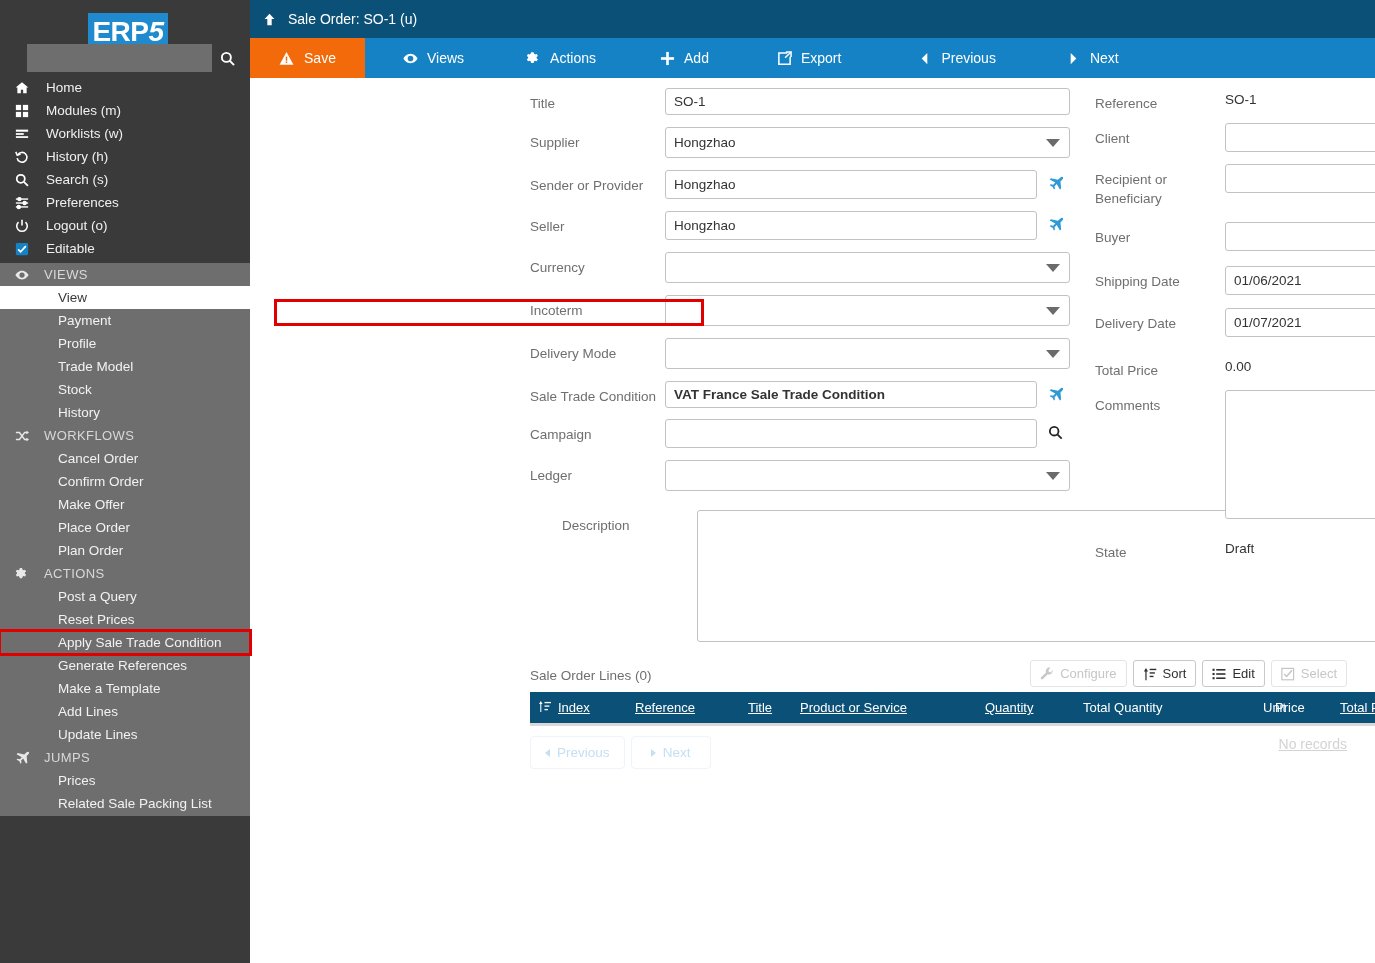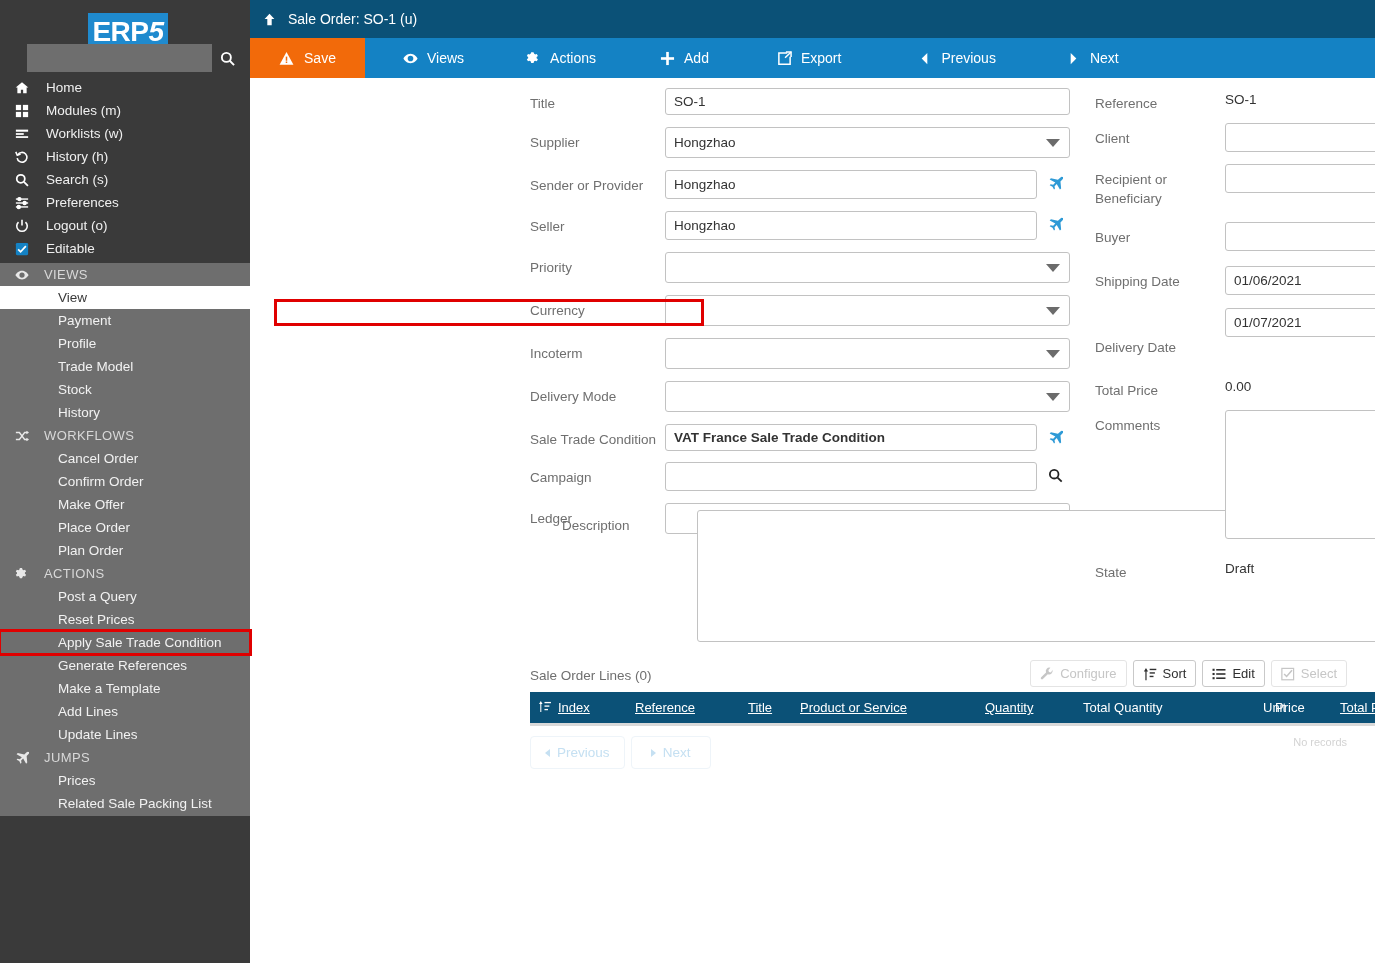--- a/index.html
+++ b/index.html
@@ -252,21 +252,21 @@
     display: flex; align-items: center; justify-content: center; gap: 7px;
     padding: 0 14px;
     font-family: "Liberation Sans", sans-serif;
     cursor: default;
   }
   .pg-btn .tri-l { width:0;height:0;border-top:4px solid transparent;border-bottom:4px solid transparent;border-right:5px solid #c5e0f2;}
   .pg-btn .tri-r { width:0;height:0;border-top:4px solid transparent;border-bottom:4px solid transparent;border-left:5px solid #c5e0f2;}
 
   .no-records {
     position: absolute; right: 28px; top: 736px;
-    font-size: 11px; color: #d3d3d3;
+    font-size: 14px; color: #d3d3d3; text-decoration: underline;
   }
   .lb-divider {
     position: absolute; left: 280px; top: 723px;
     width: 1067px; height: 3px; background: #d9d9d9;
   }
 </style>
 </head>
 <body>
 
 <div id="app">
@@ -590,27 +590,20 @@
         <div class="fctl" style="max-width:372px;">
           <input class="inp" style="height: 29px;" type="text" value="Hongzhao">
           <span class="side-ico plane">
             <svg viewBox="0 0 16 16" fill="#2e9ad6">
                 <path d="M15.3 1.1c-0.4-0.4-1.2-0.3-2 0.4L10.6 4 3.1 2.3 1.8 3.6l6 3.4-2.3 2.3-2.7-0.4-1 1 3 1.6 1.6 3 1-1-0.4-2.7 2.3-2.3 3.4 6 1.3-1.3L13.3 5.8l2.5-2.7c0.7-0.8 0.8-1.6 0.4-2z"></path>
               </svg>
           </span>
         </div>
       </div>
 
-      <div class="frow">
-        <div class="flabel">Priority</div>
-        <div class="fctl sel-wrap">
-          <input class="sel" type="text" readonly="" value="" style="">
-          <span class="caret"></span>
-        </div>
-      </div>
 
       <div class="frow">
         <div class="flabel">Currency</div>
         <div class="fctl sel-wrap">
           <input class="sel" type="text" readonly="" value="" style="">
           <span class="caret"></span>
         </div>
       </div>
 
       <div class="frow">
@@ -706,21 +699,21 @@
 
       <div class="frow" style="margin-bottom:13px;">
         <div class="flabel" style="width:130px;min-width:130px;">Shipping Date</div>
         <div class="fctl datewrap">
           <input class="inp" style="height: 29px;" type="text" value="01/06/2021">
           
         </div>
       </div>
 
       <div class="frow" style="margin-bottom:18px;">
-        <div class="flabel" style="width:130px;min-width:130px;margin-top:24px;">Delivery Date</div>
+        <div class="flabel" style="width:130px;min-width:130px;">Delivery Date</div>
         <div class="fctl datewrap">
           <input class="inp" style="height: 29px;" type="text" value="01/07/2021">
           
         </div>
       </div>
 
       <div class="frow" style="margin-bottom:10px;">
         <div class="flabel" style="width:130px;min-width:130px;">Total Price</div>
         <div class="fctl">
             <div class="static-val">0.00</div>

